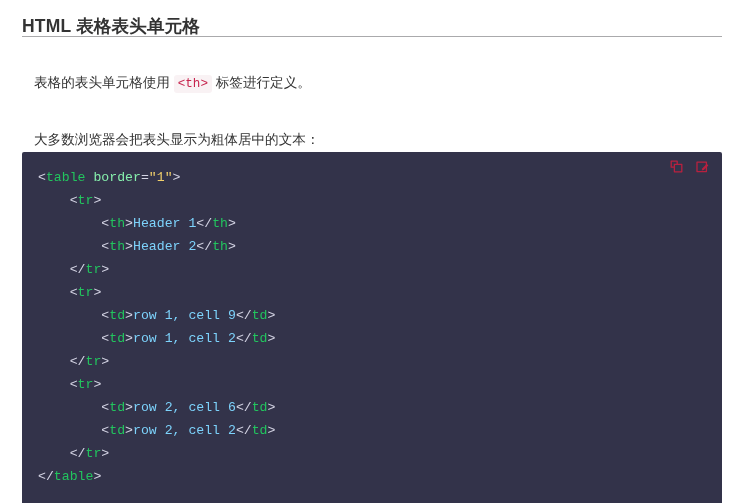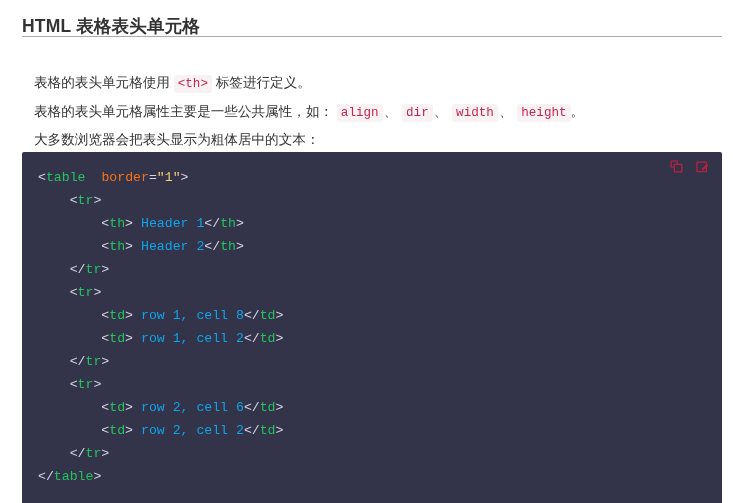--- a/index.html
+++ b/index.html
@@ -103,46 +103,39 @@
     padding: 14px 16px 16px 16px;
     font-family: "Liberation Mono", "DejaVu Sans Mono", monospace;
     font-size: 13.2px;
     line-height: 23px;
     color: #e8e8f0;
     white-space: pre;
     tab-size: 4;
   }
   .tok-punct   { color: #d4d4e4; }
   .tok-tag     { color: #22c55e; }
-  .tok-attr    { color: #f97316; }
+  .tok-attr    { color: #86efac; }
   .tok-eq      { color: #d4d4e4; }
   .tok-string  { color: #f2d06b; }
-  .tok-text    { color: #0ea5e9; margin-left: 8px; }
+  .tok-text    { color: #7dd3fc; }
 </style>
 </head>
 <body>
 
 <div class="page">
 
   <h1 class="doc-title">HTML 表格表头单元格</h1>
   <div class="title-rule"></div>
 
   <p class="para p1">
     <span>表格的表头单元格使用</span>
     <code class="inline">&lt;th&gt;</code>
     <span>标签进行定义。</span>
   </p>
 
-  <p class="para p2">
-    <span>表格的表头单元格属性主要是一些公共属性，如：</span>
-    <code class="inline">align</code><span class="sep">、</span>
-    <code class="inline">dir</code><span class="sep">、</span>
-    <code class="inline">width</code><span class="sep">、</span>
-    <code class="inline">height</code><span>。</span>
-  </p>
 
   <p class="para p3">大多数浏览器会把表头显示为粗体居中的文本：</p>
 
   <div class="code-block">
 
     <div class="code-actions">
       <span class="act">
         <svg width="18" height="18" viewBox="0 0 18 18" fill="none" stroke="#c0203f" stroke-width="1.3" stroke-linejoin="round">
           <path d="M3.2 3.2 h6 v6 h-6 z"></path>
           <path d="M6.4 6.4 h7.4 v7.4 h-7.4 z" fill="#33334a"></path>
@@ -155,21 +148,21 @@
         </svg>
       </span>
     </div>
 
     <pre class="code"><span><span class="tok-punct">&lt;</span><span class="tok-tag">table</span><span class="tok-text"> </span><span class="tok-attr">border</span><span class="tok-eq">=</span><span class="tok-string">"1"</span><span class="tok-punct">&gt;</span></span>
 <span>    <span class="tok-punct">&lt;</span><span class="tok-tag">tr</span><span class="tok-punct">&gt;</span></span>
 <span>        <span class="tok-punct">&lt;</span><span class="tok-tag">th</span><span class="tok-punct">&gt;</span><span class="tok-text">Header 1</span><span class="tok-punct">&lt;/</span><span class="tok-tag">th</span><span class="tok-punct">&gt;</span></span>
 <span>        <span class="tok-punct">&lt;</span><span class="tok-tag">th</span><span class="tok-punct">&gt;</span><span class="tok-text">Header 2</span><span class="tok-punct">&lt;/</span><span class="tok-tag">th</span><span class="tok-punct">&gt;</span></span>
 <span>    <span class="tok-punct">&lt;/</span><span class="tok-tag">tr</span><span class="tok-punct">&gt;</span></span>
 <span>    <span class="tok-punct">&lt;</span><span class="tok-tag">tr</span><span class="tok-punct">&gt;</span></span>
-<span>        <span class="tok-punct">&lt;</span><span class="tok-tag">td</span><span class="tok-punct">&gt;</span><span class="tok-text">row 1, cell 8</span><span class="tok-punct">&lt;/</span><span class="tok-tag">td</span><span class="tok-punct">&gt;</span></span>
+<span>        <span class="tok-punct">&lt;</span><span class="tok-tag">td</span><span class="tok-punct">&gt;</span><span class="tok-text">row 1, cell 9</span><span class="tok-punct">&lt;/</span><span class="tok-tag">td</span><span class="tok-punct">&gt;</span></span>
 <span>        <span class="tok-punct">&lt;</span><span class="tok-tag">td</span><span class="tok-punct">&gt;</span><span class="tok-text">row 1, cell 2</span><span class="tok-punct">&lt;/</span><span class="tok-tag">td</span><span class="tok-punct">&gt;</span></span>
 <span>    <span class="tok-punct">&lt;/</span><span class="tok-tag">tr</span><span class="tok-punct">&gt;</span></span>
 <span>    <span class="tok-punct">&lt;</span><span class="tok-tag">tr</span><span class="tok-punct">&gt;</span></span>
 <span>        <span class="tok-punct">&lt;</span><span class="tok-tag">td</span><span class="tok-punct">&gt;</span><span class="tok-text">row 2, cell 6</span><span class="tok-punct">&lt;/</span><span class="tok-tag">td</span><span class="tok-punct">&gt;</span></span>
 <span>        <span class="tok-punct">&lt;</span><span class="tok-tag">td</span><span class="tok-punct">&gt;</span><span class="tok-text">row 2, cell 2</span><span class="tok-punct">&lt;/</span><span class="tok-tag">td</span><span class="tok-punct">&gt;</span></span>
 <span>    <span class="tok-punct">&lt;/</span><span class="tok-tag">tr</span><span class="tok-punct">&gt;</span></span>
 <span><span class="tok-punct">&lt;/</span><span class="tok-tag">table</span><span class="tok-punct">&gt;</span></span></pre>
   </div>
 
 </div>

